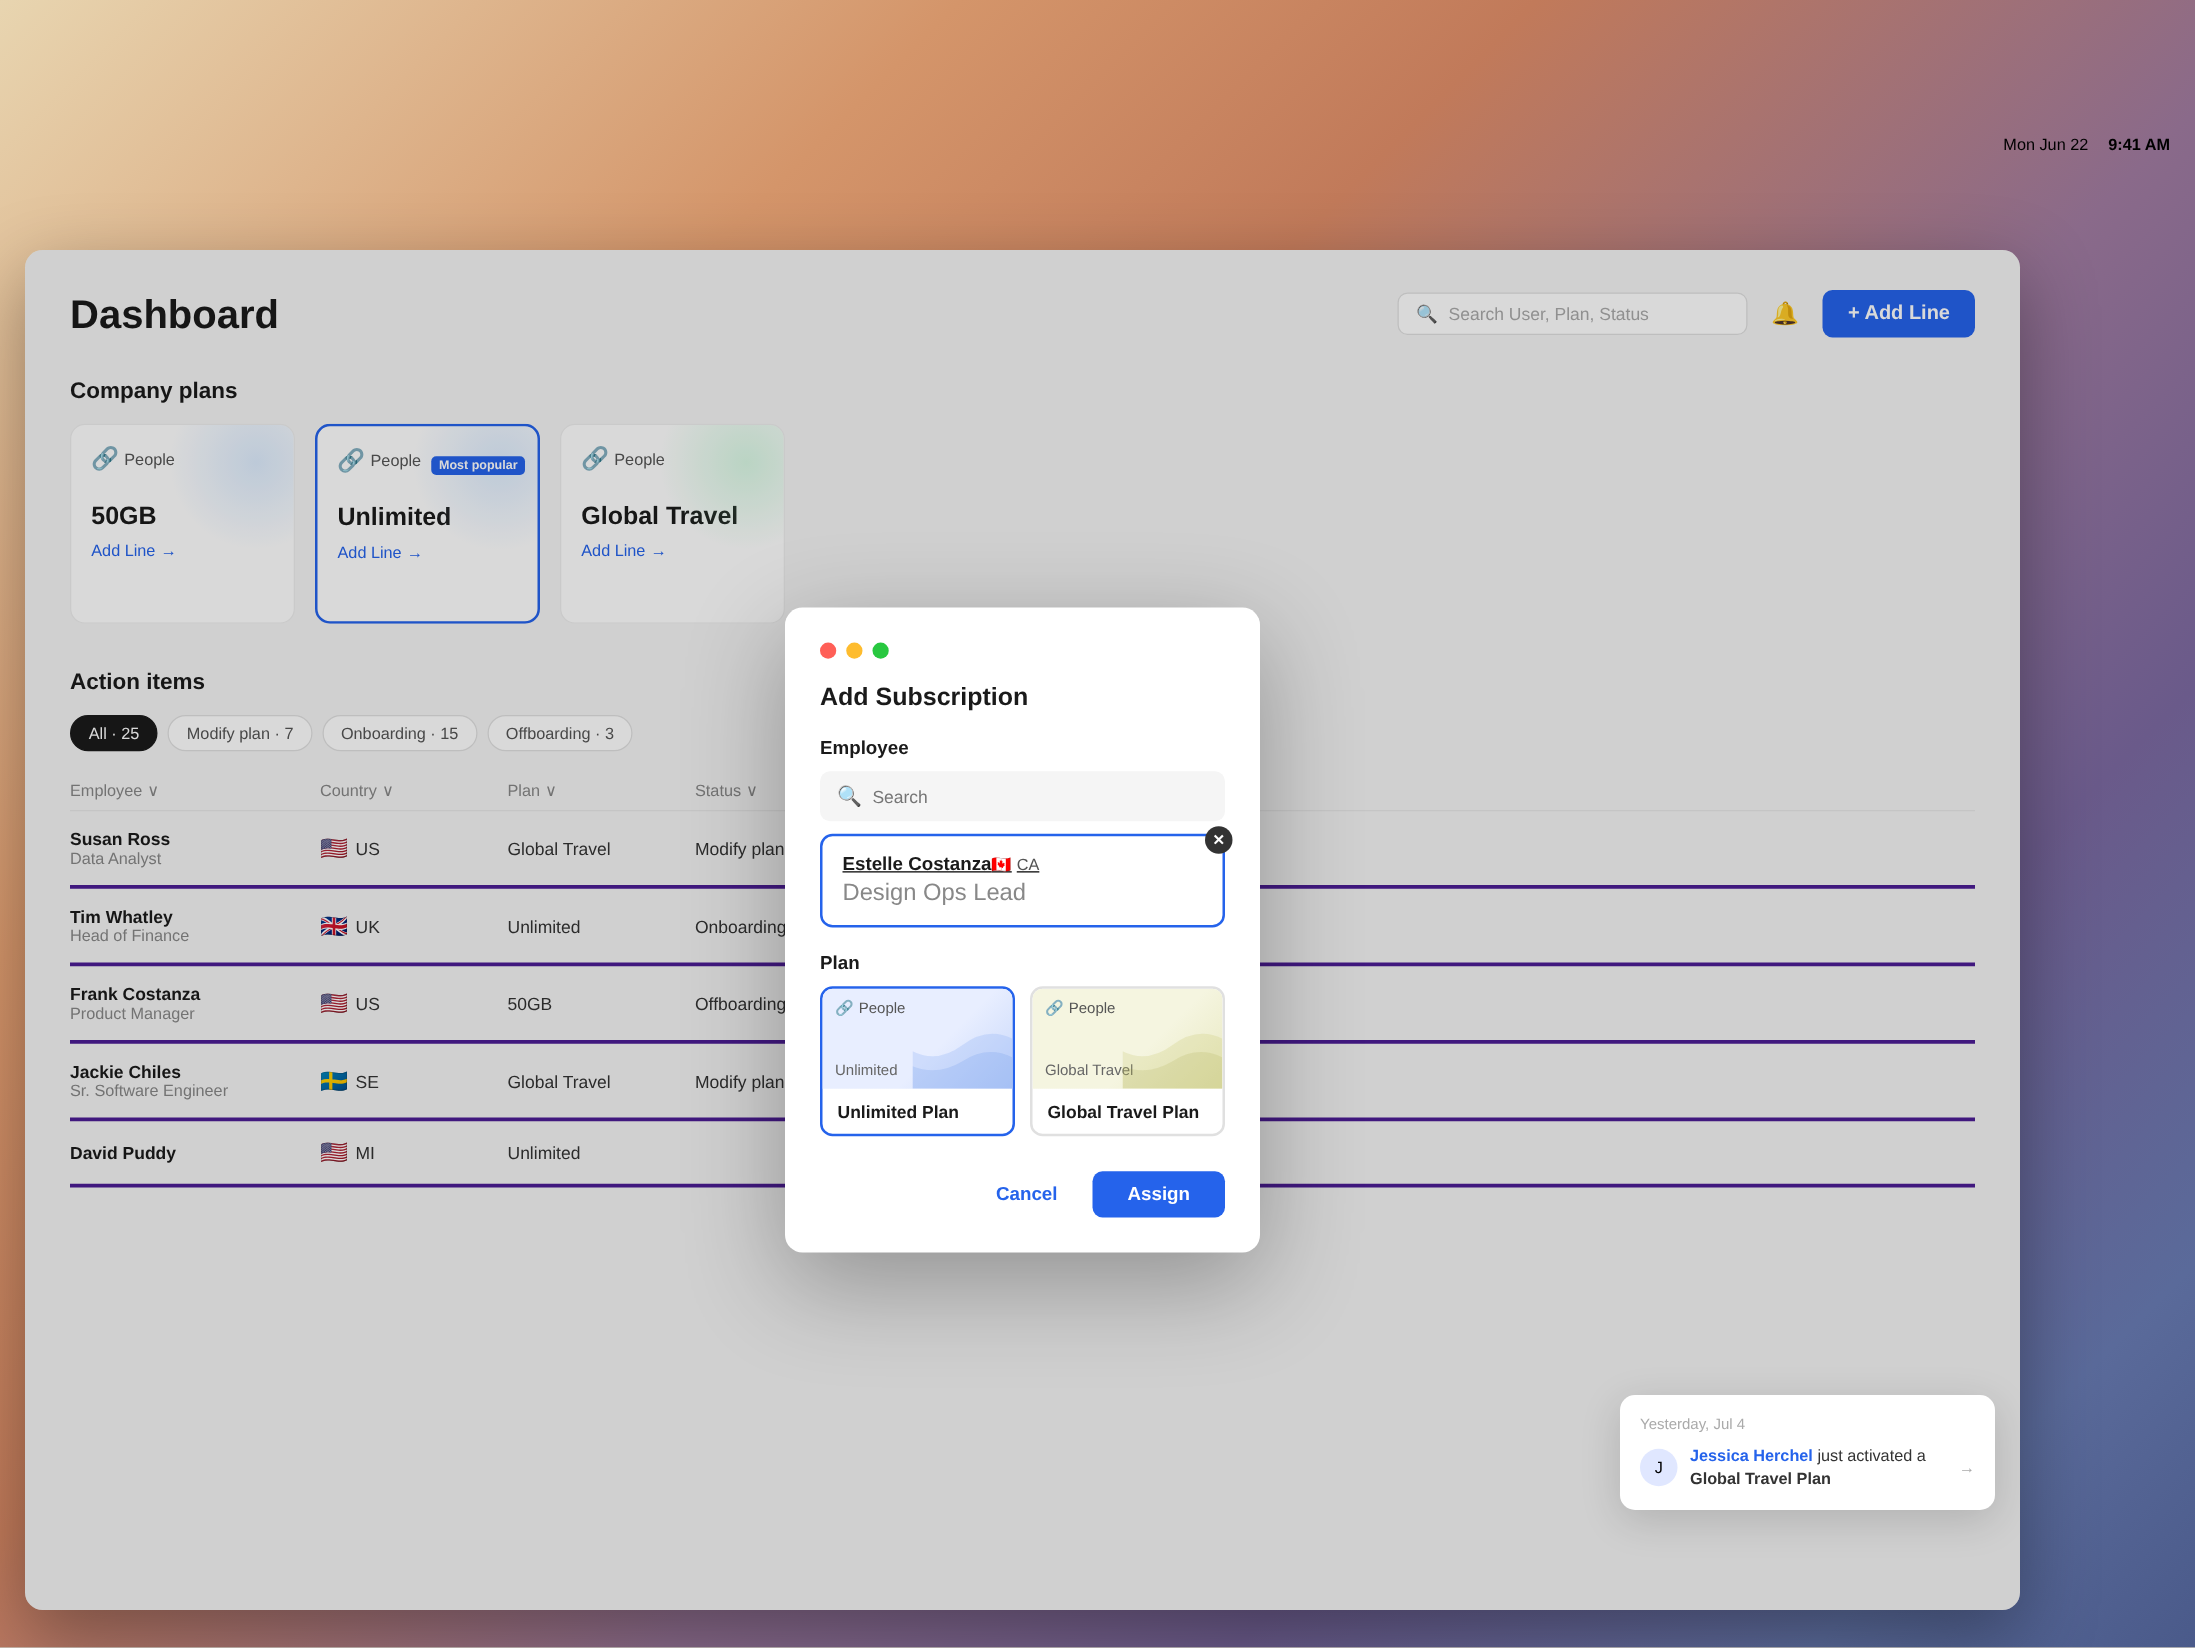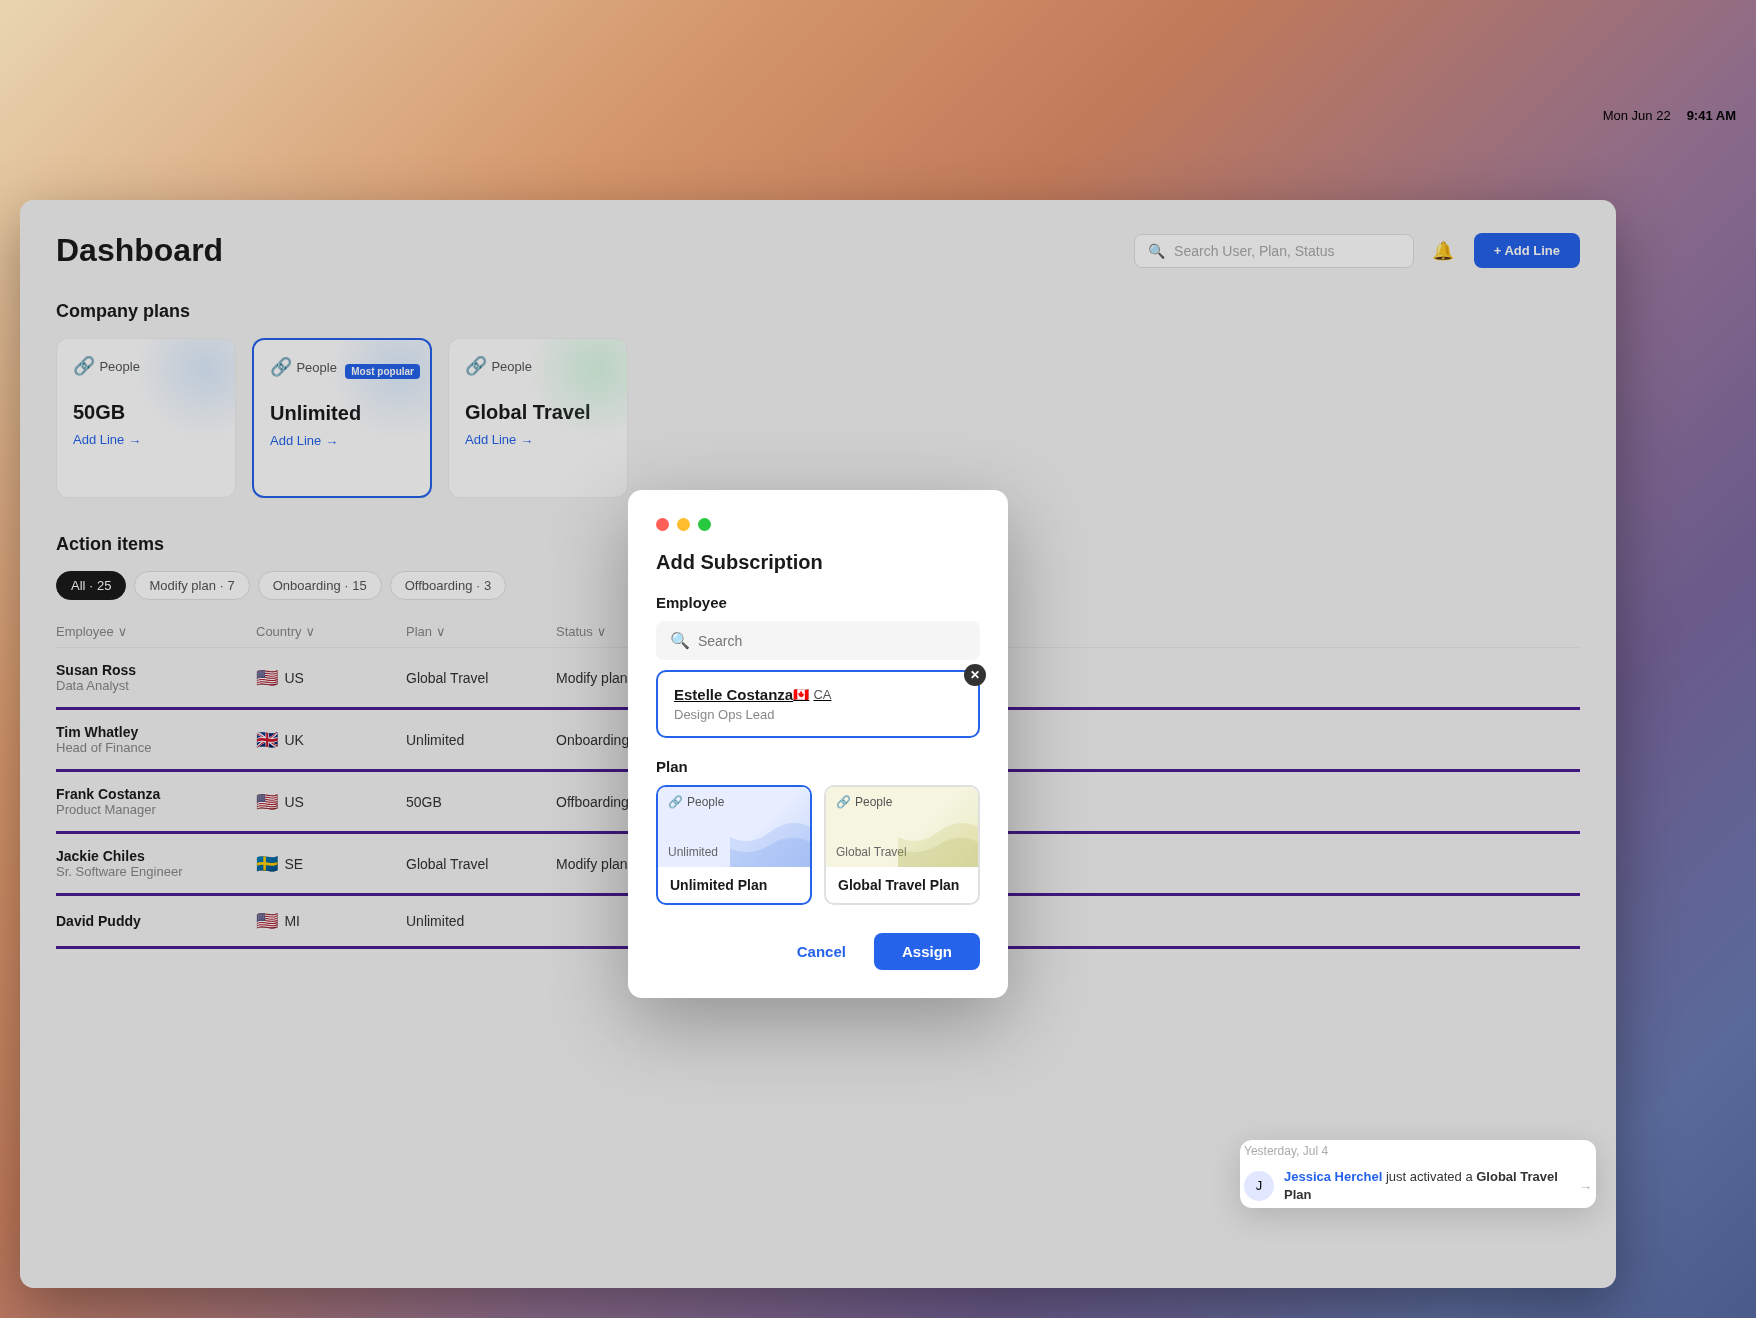--- a/index.html
+++ b/index.html
@@ -92,21 +92,21 @@
       font-size: 18px;
       color: #666;
     }
 
     .add-line-btn {
       background: #2563eb;
       color: #fff;
       border: none;
       border-radius: 8px;
       padding: 10px 20px;
-      font-size: 13px;
+      font-size: 16px;
       font-weight: 600;
       cursor: pointer;
       display: flex;
       align-items: center;
       gap: 6px;
     }
 
     
     .section-title {
       font-size: 18px;
@@ -397,21 +397,21 @@
 
     .employee-card-flag {
       display: flex;
       align-items: center;
       gap: 4px;
       font-size: 13px;
       color: #555;
     }
 
     .employee-card-role {
-      font-size: 13px;
+      font-size: 19px;
       color: #888;
       margin-top: 4px;
     }
 
     
     .plan-options {
       display: grid;
       grid-template-columns: 1fr 1fr;
       gap: 12px;
       margin-bottom: 28px;
@@ -776,21 +776,21 @@
 
         </div>
 
         <div class="modal-actions">
           <button class="cancel-btn">Cancel</button>
           <button class="assign-btn">Assign</button>
         </div>
 
       </div>
 
-      <div style="position:absolute; bottom: 80px; right: 20px; width: 356px; background: #fff; border-radius: 12px; padding: 4px; box-shadow: 0 8px 32px rgba(0,0,0,0.15); font-size: 13px;">
+      <div style="position:absolute; bottom: 80px; right: 20px; width: 300px; background: #fff; border-radius: 12px; padding: 16px; box-shadow: 0 8px 32px rgba(0,0,0,0.15); font-size: 13px;">
         <div style="color: #aaa; font-size: 12px; margin-bottom: 10px;">Yesterday, Jul 4</div>
         <div style="display: flex; align-items: center; gap: 10px;">
           <div style="width: 30px; height: 30px; border-radius: 50%; background: #e0e7ff; display: flex; align-items: center; justify-content: center; font-size: 13px; flex-shrink: 0;">J</div>
           <div style="flex: 1; font-size: 13px; color: #333; line-height: 1.4;">
             <span style="color: #2563eb; font-weight: 600;">Jessica Herchel</span>
             <span> just activated a </span>
             <span style="font-weight: 600;">Global Travel Plan</span>
           </div>
           <span style="color: #aaa;">→</span>
         </div>

